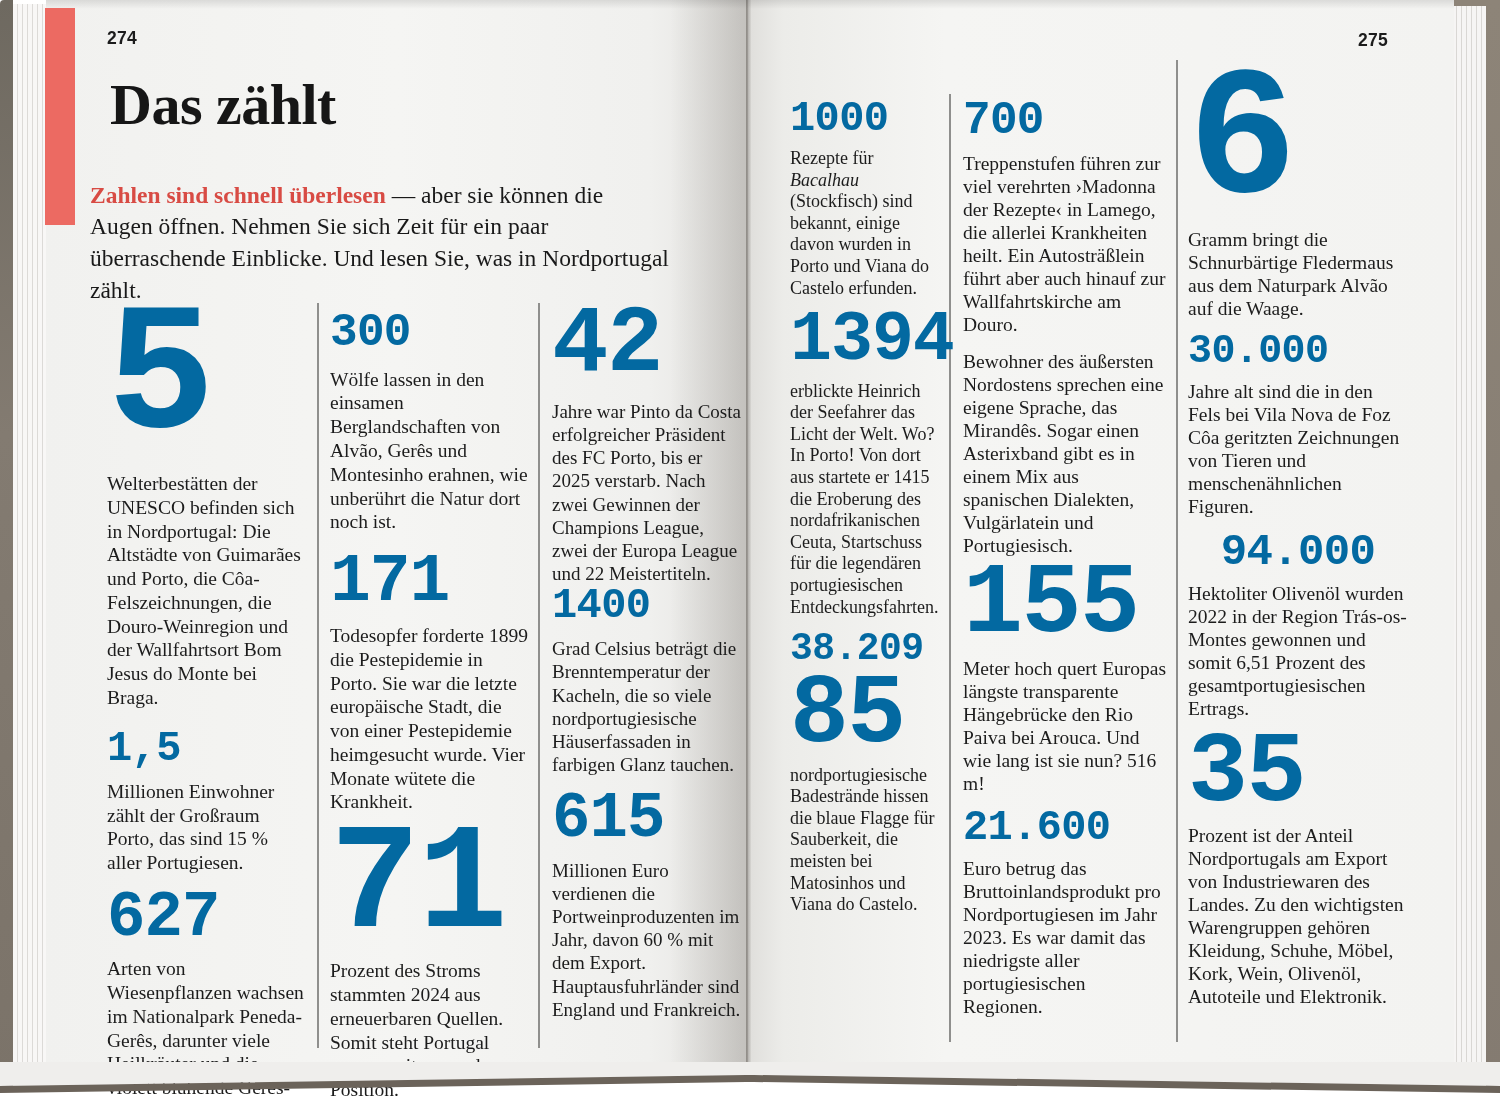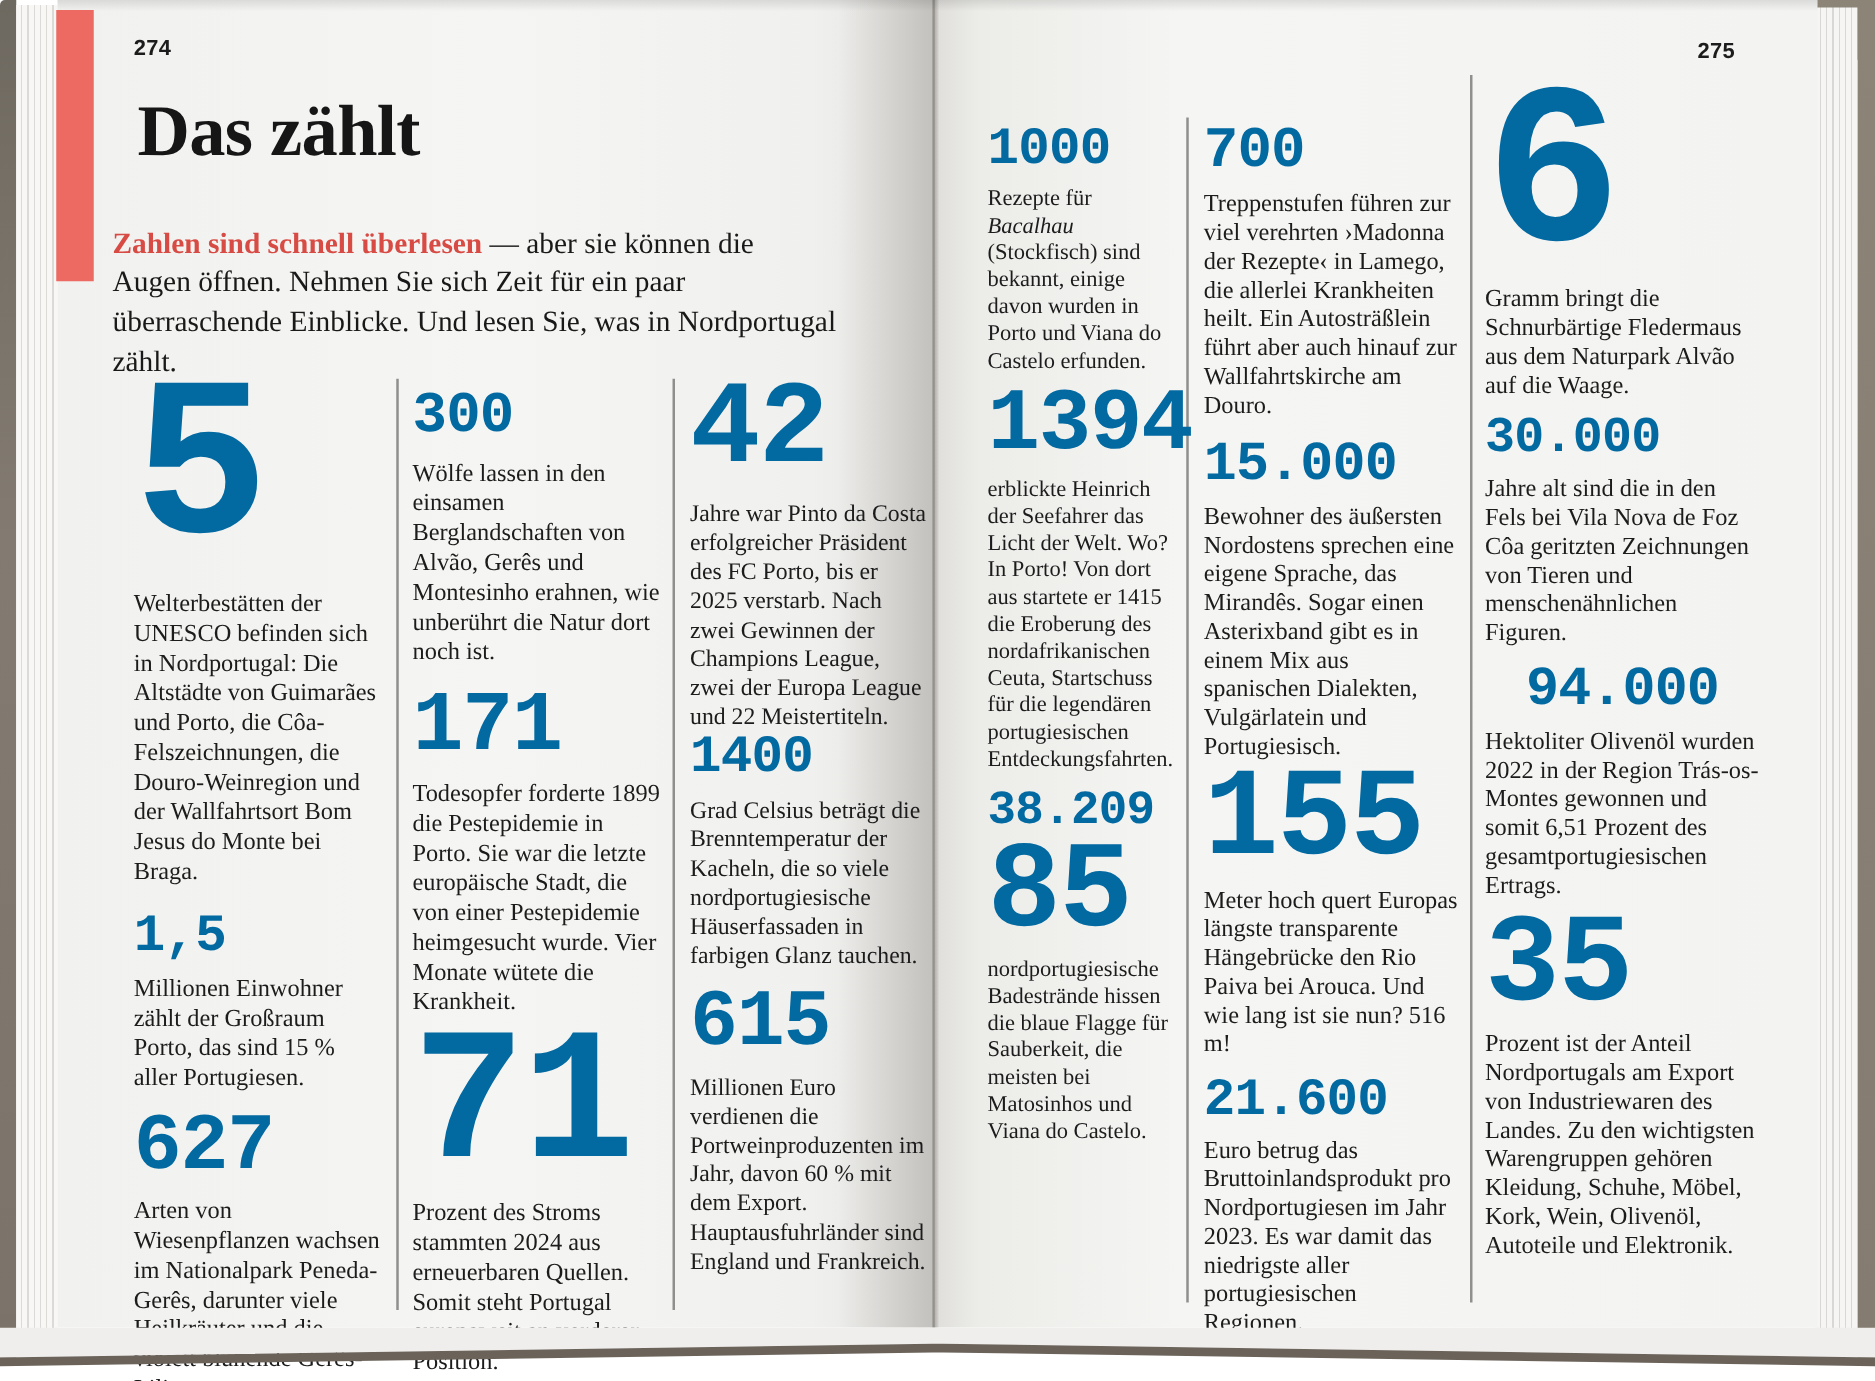--- a/index.html
+++ b/index.html
@@ -181,21 +181,20 @@
     <p class="d d-sm">nordportugiesische Badestrände hissen die blaue Flagge für Sauberkeit, die meisten bei Matosinhos und Viana do Castelo.</p>
   </div>
 </div>
 
 <div class="col" style="left:963px; top:98px; width:206px;">
   <div>
     <div class="n" style="font-size:46px; line-height:1; margin-bottom:8px;">700</div>
     <p class="d" style="line-height:1.18; margin-bottom:14px;">Treppenstufen führen zur viel verehrten ›Madonna der Rezepte‹ in Lamego, die allerlei Krankheiten heilt. Ein Autosträßlein führt aber auch hinauf zur Wallfahrtskirche am Douro.</p>
   </div>
   <div>
-    <div class="n" style="font-size:44px; line-height:1; margin-bottom:8px;">15.000</div>
     <p class="d" style="line-height:1.18; margin-bottom:8px;">Bewohner des äußersten Nordostens sprechen eine eigene Sprache, das Mirandês. Sogar einen Asterixband gibt es in einem Mix aus spanischen Dialekten, Vulgärlatein und Portugiesisch.</p>
   </div>
   <div>
     <div class="n" style="font-size:100px; line-height:0.8; margin-bottom:12px;">155</div>
     <p class="d" style="line-height:1.18; margin-bottom:12px;">Meter hoch quert Europas längste transparente Hängebrücke den Rio Paiva bei Arouca. Und wie lang ist sie nun? 516 m!</p>
   </div>
   <div>
     <div class="n" style="font-size:42px; line-height:1; margin-bottom:8px;">21.600</div>
     <p class="d" style="line-height:1.18;">Euro betrug das Bruttoinlandsprodukt pro Nordportugiesen im Jahr 2023. Es war damit das niedrigste aller portugiesischen Regionen.</p>
   </div>

